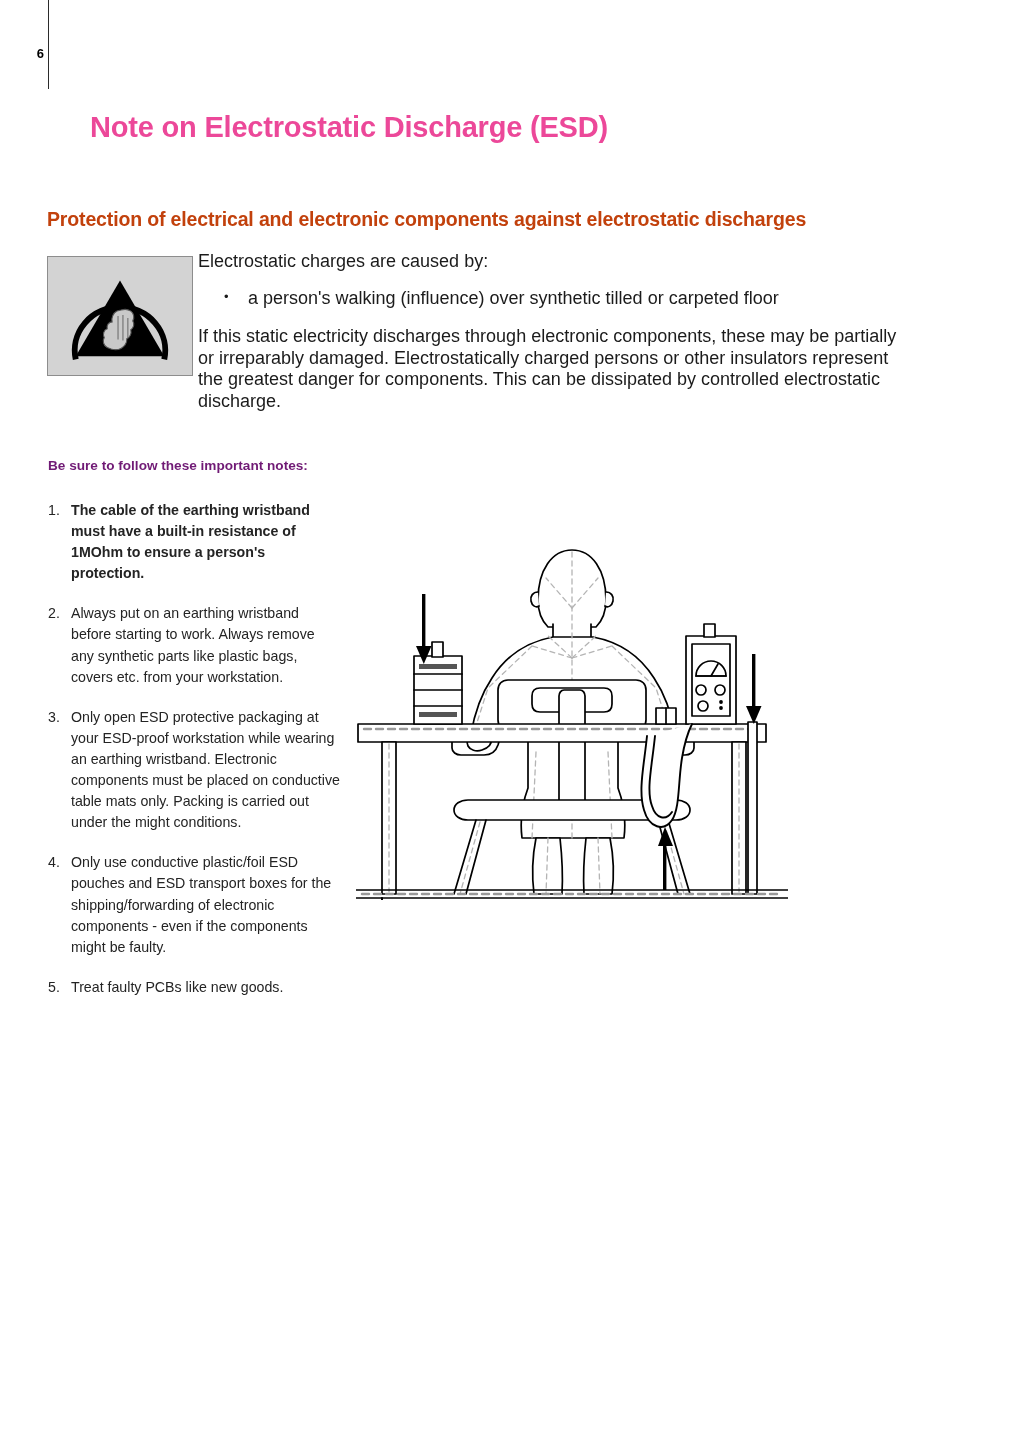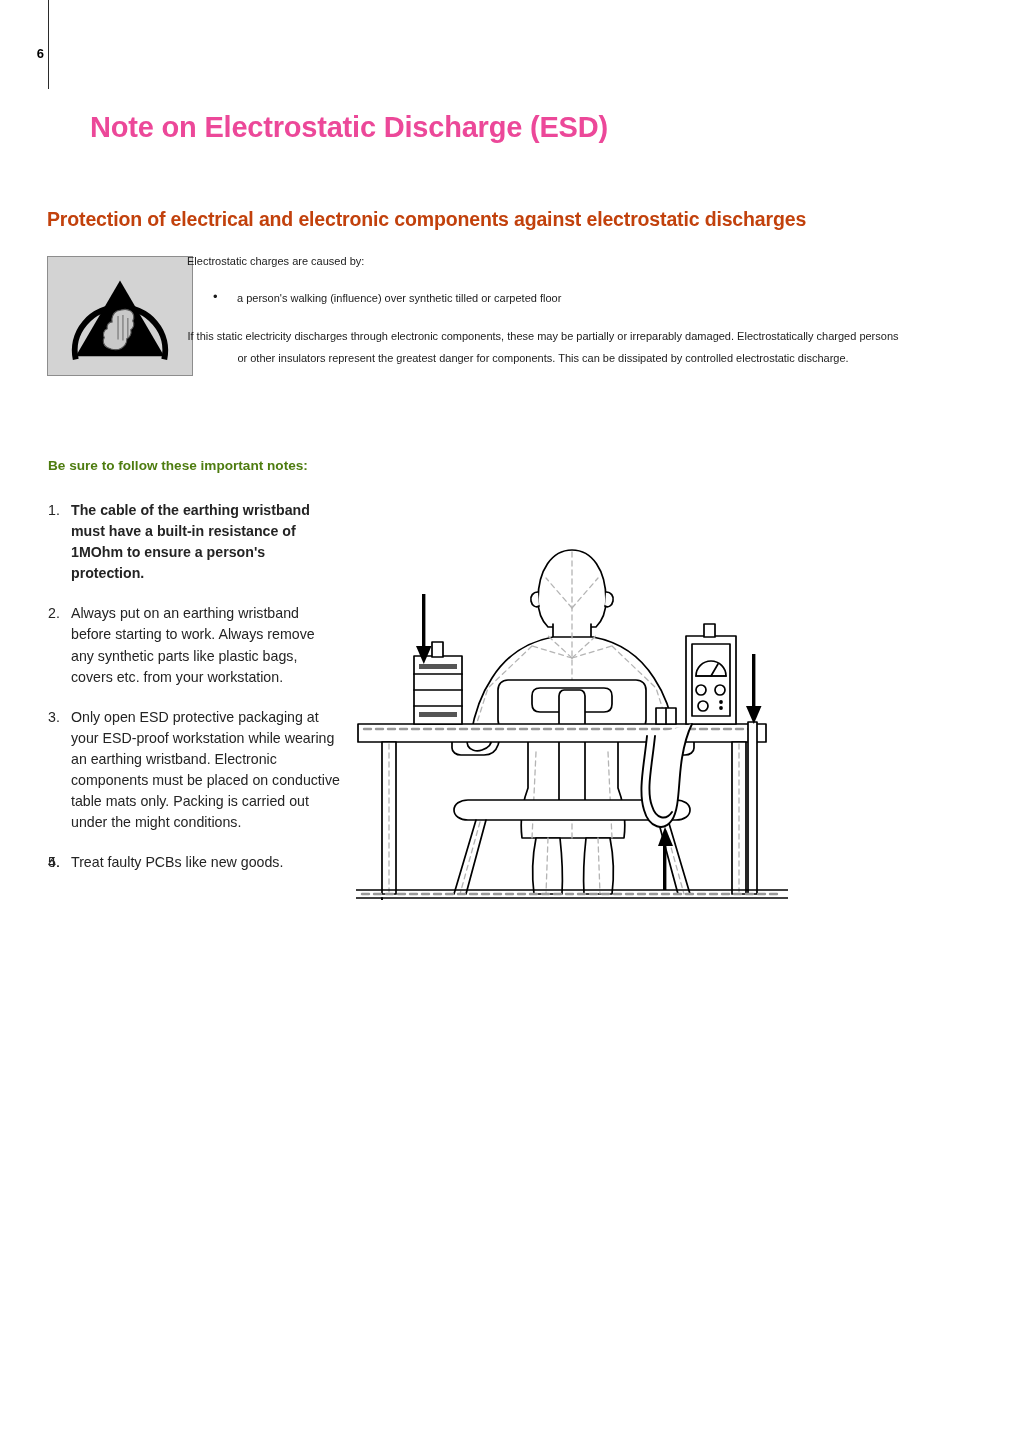--- a/index.html
+++ b/index.html
@@ -76,24 +76,24 @@
     height: 120px;
     background: #d3d3d3;
     border: 1px solid #8d8d8d;
     box-sizing: border-box;
   }
   .esd-symbol svg { display: block; width: 100%; height: 100%; }
 
   
   .intro {
     position: absolute;
-    left: 187px;
+    left: 198px;
     top: 251px;
     width: 712px;
-    font-size: 11px;
+    font-size: 18px;
     line-height: 20.6px;
     color: #1b1b1b;
   }
   .intro .lead { margin: 0 0 1px 0; }
   .intro ul {
     margin: 16px;
     padding: 0;
     list-style: none;
   }
   .intro ul li {
@@ -104,31 +104,30 @@
   .intro ul li::before {
     content: "\2022";
     position: absolute;
     left: 10px;
     top: -1px;
     font-size: 13px;
   }
   .intro .para {
     margin: 18px 0 4px 0;
     line-height: 21.5px;
-    text-align: center;
   }
 
   
   .notes-heading {
     position: absolute;
     left: 48px;
     top: 458px;
     font-size: 13.6px;
     font-weight: bold;
-    color: #4d7c0f;
+    color: #701a75;
   }
 
   
   .notes-list {
     position: absolute;
     left: 48px;
     top: 500px;
     width: 292px;
     font-size: 14.2px;
     line-height: 21.1px;
@@ -203,20 +202,21 @@
     <div class="note-item">
       <span class="num">2.</span>
       <span>Always put on an earthing wristband before starting to work. Always remove any synthetic parts like plastic bags, covers etc. from your workstation.</span>
     </div>
     <div class="note-item">
       <span class="num">3.</span>
       <span>Only open ESD protective packaging at your ESD-proof workstation while wearing an earthing wristband. Electronic components must be placed on conductive table mats only. Packing is carried out under the might conditions.</span>
     </div>
     <div class="note-item">
       <span class="num">4.</span>
+      <span>Only use conductive plastic/foil ESD pouches and ESD transport boxes for the shipping/forwarding of electronic components - even if the components might be faulty.</span>
     </div>
     <div class="note-item">
       <span class="num">5.</span>
       <span>Treat faulty PCBs like new goods.</span>
     </div>
   </div>
 
   <div class="illustration">
     <svg viewBox="0 0 432 362" xmlns="http://www.w3.org/2000/svg" aria-hidden="true">
       <g fill="none" stroke="#000" stroke-width="1.7" stroke-linejoin="round" stroke-linecap="round">

